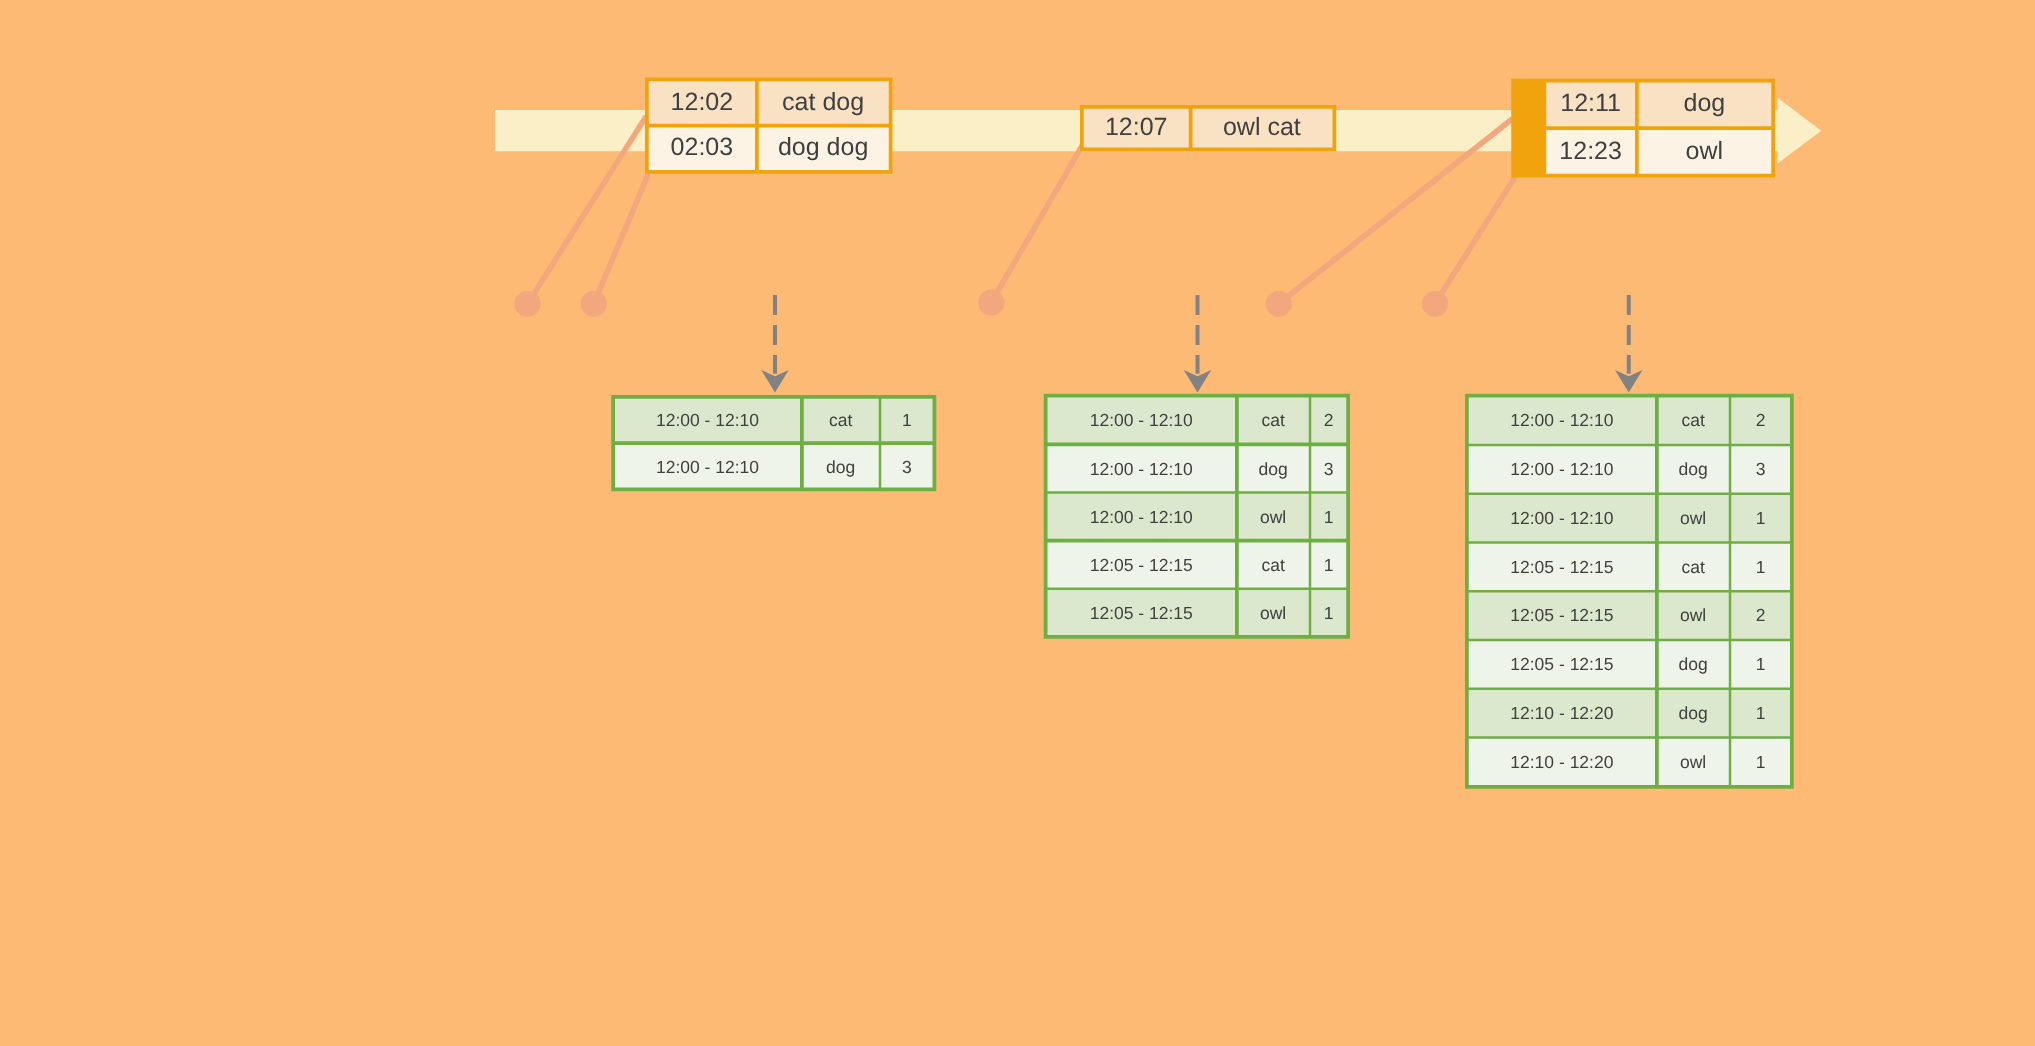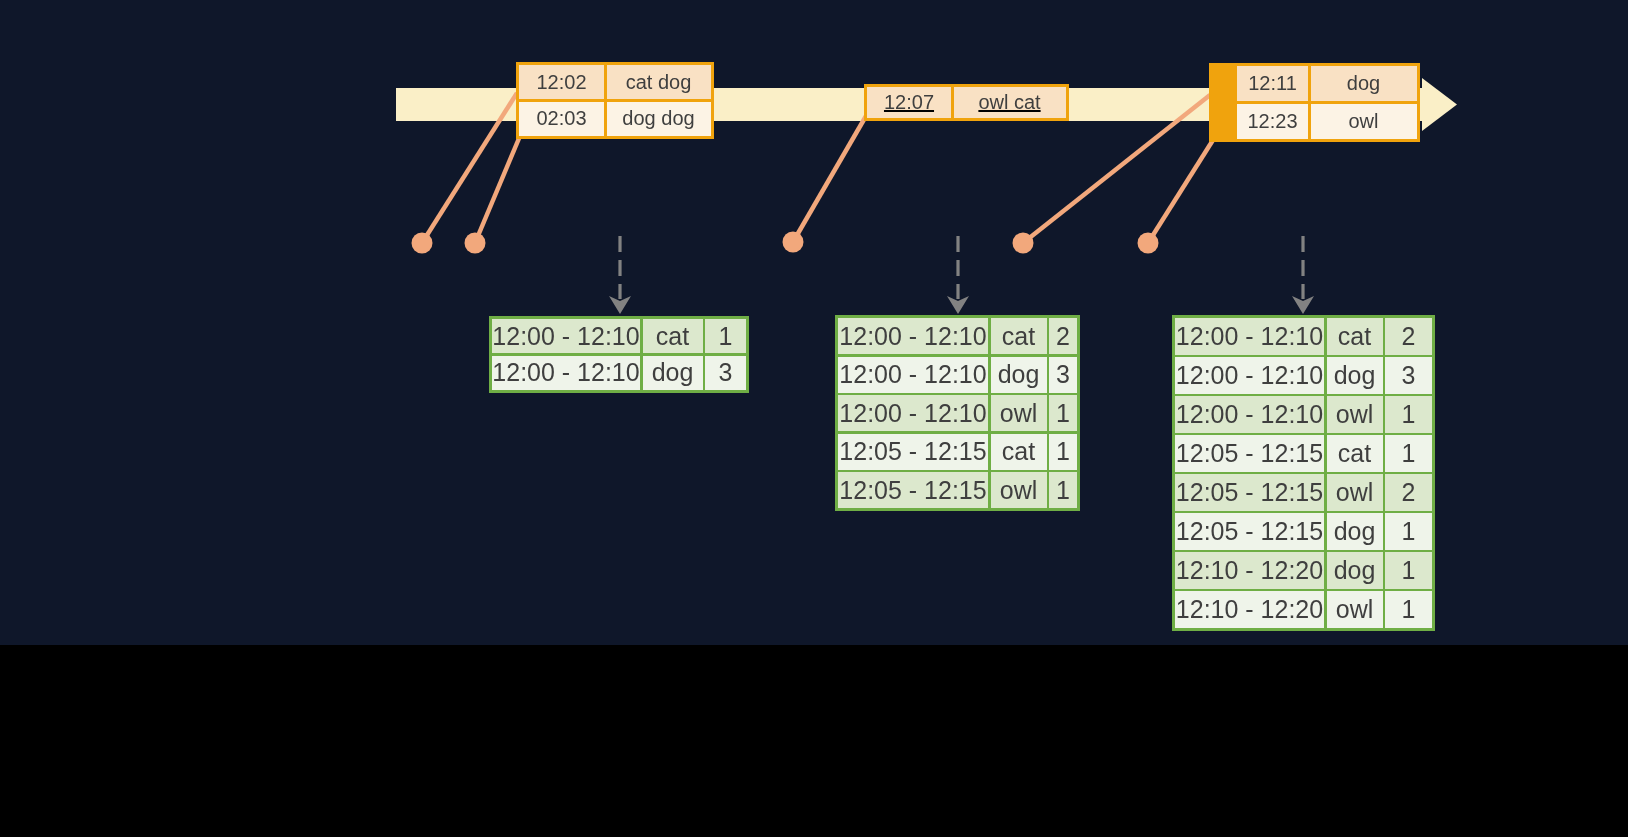--- a/index.html
+++ b/index.html
@@ -3,22 +3,22 @@
 <meta charset="utf-8">
 <style>
   html, body {
     margin: 0;
     padding: 0;
     background: #000000;
   }
   .stage {
     position: relative;
     width: 1628px;
-    height: 645px;
-    background: #0f172a;
+    height: 837px;
+    background: #fdba74;
     overflow: hidden;
     font-family: "Liberation Sans", sans-serif;
   }
   .layer-svg {
     position: absolute;
     left: 0; top: 0;
     z-index: 1;
   }
   
   .etable {
@@ -44,21 +44,21 @@
     z-index: 2;
     display: grid;
     background: #6FAE45;          
     gap: 2.5px;
     padding: 3px;
   }
   .gtable .cell {
     display: flex;
     align-items: center;
     justify-content: center;
-    font-size: 25px;
+    font-size: 14px;
     color: #3F3F3F;
     background: #EFF4EA;
   }
   .gtable .cell.odd { background: #DCE8CD; }
 </style>
 </head>
 <body>
 
 <div class="stage">
 
@@ -89,21 +89,21 @@
     <polygon points="1292,296 1303,314 1314,296 1303,301" fill="#828282"></polygon>
   </svg>
 
   <div class="etable" style="left:516px; top:62px; grid-template-columns:85px 104px; grid-auto-rows:34px;">
     <div class="cell r0">12:02</div>
     <div class="cell r0">cat dog</div>
     <div class="cell">02:03</div>
     <div class="cell">dog dog</div>
   </div>
 
-  <div class="etable" style="left:864px; top:84px; grid-template-columns:84px 112px; grid-auto-rows:31px;text-decoration:underline;">
+  <div class="etable" style="left:864px; top:84px; grid-template-columns:84px 112px; grid-auto-rows:31px;">
     <div class="cell r0">12:07</div>
     <div class="cell r0">owl cat</div>
   </div>
 
   <div class="etable" style="left:1209px; top:63px; grid-template-columns:71px 106px; grid-auto-rows:35px;padding-left:28px;">
     <div class="cell r0">12:11</div>
     <div class="cell r0">dog</div>
     <div class="cell">12:23</div>
     <div class="cell">owl</div>
   </div>

